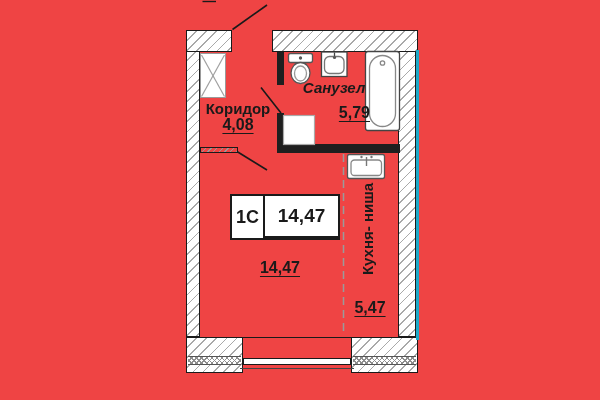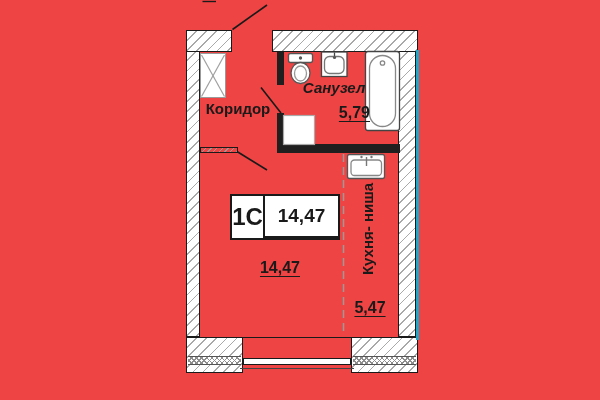--- a/index.html
+++ b/index.html
@@ -18,21 +18,21 @@
   
   .thinwall{position:absolute;box-sizing:border-box;border:1.3px solid #1a1a1a;
       background-image:repeating-linear-gradient(135deg,transparent 0 3px,#9a9a9a 3px 4px);}
   .lbl{position:absolute;text-align:center;font-weight:bold;line-height:1.05;white-space:nowrap;}
   .name{font-size:15px;}
   .area{font-size:16px;text-decoration:underline;text-underline-offset:2.5px;}
   .vert{transform:rotate(-90deg);transform-origin:center center;}
   .labelbox{position:absolute;left:230px;top:194px;width:110px;height:46px;border:2px solid #1a1a1a;
             background:#fff;display:flex;box-sizing:border-box;}
   .lb-left{width:31px;border-right:2px solid #1a1a1a;display:flex;align-items:center;justify-content:center;
-           font-size:24px;font-weight:bold;}
+           font-size:18px;font-weight:bold;}
   .lb-right{flex:1;display:flex;flex-direction:column;}
   .lb-cell{flex:1;display:flex;align-items:center;justify-content:center;font-size:19px;font-weight:bold;}
   .lb-cell.top{border-bottom:2px solid #1a1a1a;}
   .line{position:absolute;background:#1a1a1a;}
   svg.overlay{position:absolute;left:0;top:0;pointer-events:none;}
 </style>
 </head>
 <body>
 
 <div id="stage">
@@ -98,20 +98,21 @@
     <g fill="#fdfdfd" stroke="#555" stroke-width="1.3">
       <rect x="347.5" y="154.5" width="37" height="24" rx="2"></rect>
       <rect x="351" y="160" width="30.5" height="15.5" rx="3.5" fill="#fff" stroke="#888"></rect>
       <line x1="366.5" y1="157" x2="366.5" y2="166" stroke="#777" stroke-width="1.4"></line>
       <circle cx="361.5" cy="157" r="1.2" fill="#777" stroke="none"></circle>
       <circle cx="371.5" cy="157" r="1.2" fill="#777" stroke="none"></circle>
     </g>
   </svg>
 
   <div class="lbl name" style="left:200px;top:101px;width:76px;">Коридор</div>
+  <div class="lbl area" style="left:200px;top:117px;width:76px;">4,08</div>
 
   <div class="lbl name" style="left:298px;top:80px;width:72px;font-style:italic;">Санузел</div>
   <div class="lbl area" style="left:298px;top:105px;width:72px;text-align:right;">5,79</div>
 
   <div class="lbl area" style="left:240px;top:260px;width:80px;">14,47</div>
 
   <div class="lbl name vert" style="left:314px;top:220px;width:110px;height:18px;">Кухня- ниша</div>
   <div class="lbl area" style="left:340px;top:292px;width:60px;margin-top:8px;">5,47</div>
 
   <div class="labelbox">

